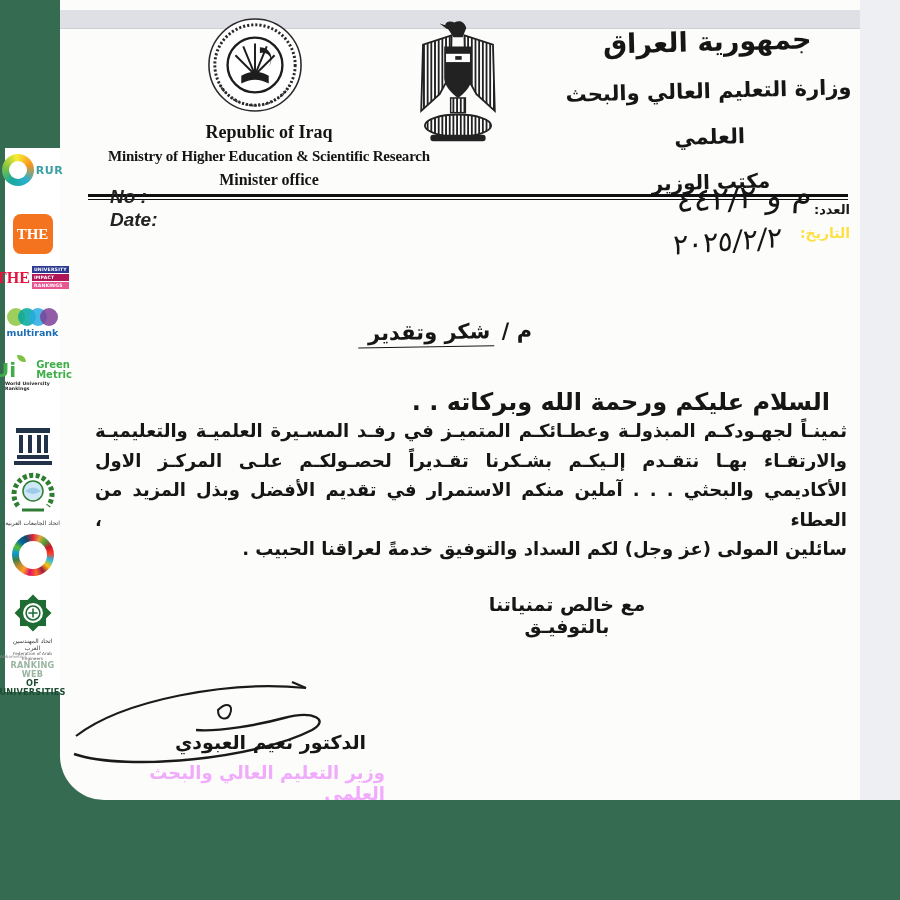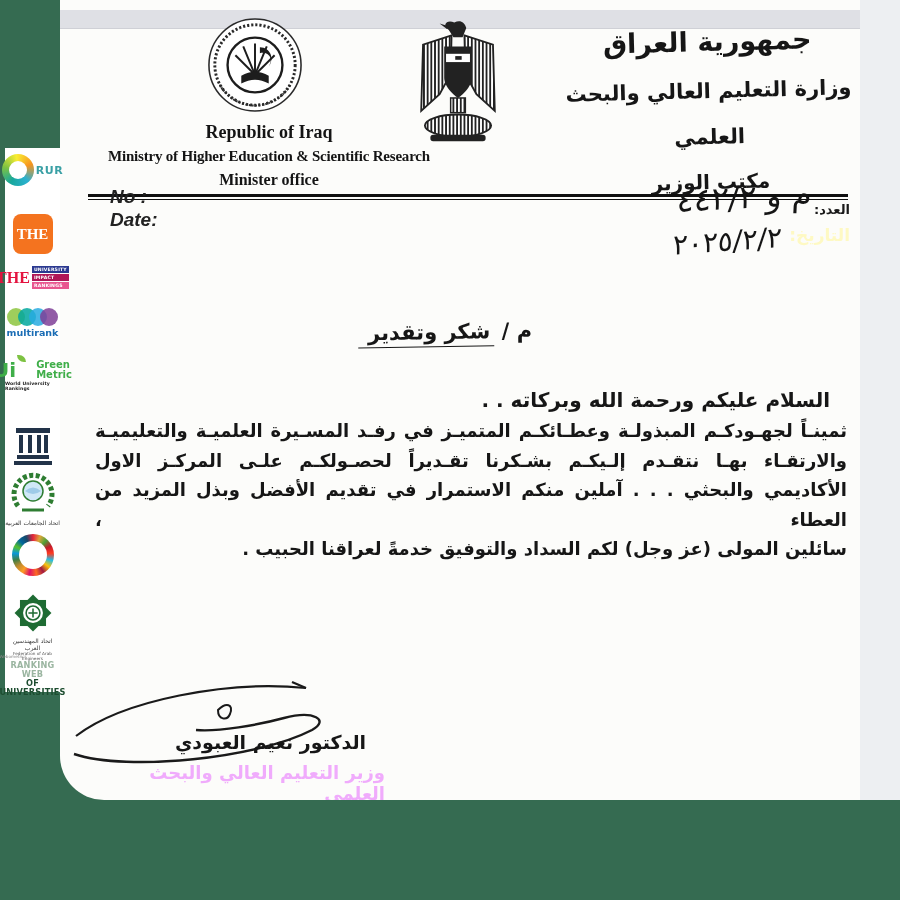--- a/index.html
+++ b/index.html
@@ -25,30 +25,30 @@
   .hdr-ar .a1{font-size:27px;font-weight:bold;line-height:52px;}
   .hdr-ar .a2{font-size:21px;font-weight:bold;line-height:46px;}
   .hdr-ar .a3{font-size:20px;font-weight:bold;line-height:44px;}
 
   .divider{position:absolute;left:88px;top:194px;width:760px;}
   .divider .t{border-top:3px solid #101010;}
   .divider .b{margin-top:2px;border-top:1.5px solid #101010;}
 
   .no-date{position:absolute;left:110px;top:185px;font-family:"Liberation Sans",sans-serif;font-style:italic;font-weight:600;font-size:19px;color:#222;line-height:23px;}
   .adad{position:absolute;right:50px;top:202px;direction:rtl;font-size:13px;font-weight:bold;color:#1a1a1a;}
-  .tarikh{position:absolute;right:50px;top:225px;direction:rtl;font-size:17px;font-weight:bold;color:#fef9c3;}
+  .tarikh{position:absolute;right:50px;top:225px;direction:rtl;font-size:14px;font-weight:bold;color:#fde047;}
   .hand{position:absolute;direction:rtl;color:#151515;font-weight:500;}
   .hand-no{left:612px;top:180px;width:200px;font-size:32px;transform:rotate(-3deg) skewX(-6deg);}
   .hand-date{left:582px;top:228px;width:200px;font-size:28px;transform:rotate(-4deg) skewX(-6deg);}
 
   
   .addressee{position:absolute;left:230px;top:276px;width:420px;text-align:center;direction:rtl;font-size:20px;font-weight:bold;color:#161616;}
   .subject{position:absolute;left:330px;top:320px;width:230px;text-align:center;direction:rtl;font-size:21px;font-weight:bold;color:#161616;transform:rotate(-1deg);}
   .subject .u{border-bottom:1.6px solid #161616;padding:0 4px 2px 10px;}
-  .salutation{position:absolute;right:70px;top:388px;width:420px;direction:rtl;font-size:20px;font-weight:bold;color:#161616;}
+  .salutation{position:absolute;right:70px;top:388px;width:420px;direction:rtl;font-size:24px;font-weight:bold;color:#161616;}
   .body-par{position:absolute;left:95px;top:416px;width:752px;direction:rtl;font-size:18px;font-weight:bold;color:#161616;}
   .jline{line-height:29.5px;text-align:justify;text-align-last:justify;}
   .jline[data-last="true"]{text-align-last:right;}
   .closing{position:absolute;left:452px;top:593px;width:230px;text-align:center;direction:rtl;font-size:19px;font-weight:bold;color:#161616;}
   .sig{position:absolute;left:68px;top:658px;}
   .signer-name{position:absolute;left:173px;top:731px;width:195px;text-align:center;direction:rtl;font-size:19px;font-weight:bold;color:#161616;}
   .signer-title{position:absolute;left:130px;top:762px;width:255px;text-align:right;direction:rtl;font-size:18px;font-weight:bold;color:#f0abfc;}
 
   
   .slogo{position:absolute;left:5px;width:55px;display:flex;flex-direction:column;align-items:center;}
@@ -162,20 +162,21 @@
     <span>م /</span>
     <span class="u">شكر وتقدير</span>
   </div>
   <div class="salutation">السلام عليكم ورحمة الله وبركاته . .</div>
   <div class="body-par">
       <div class="jline">ثمينـاً لجهـودكـم المبذولـة وعطـائكـم المتميـز في رفـد المسـيرة العلميـة والتعليميـة</div>
       <div class="jline">والارتقـاء بهـا نتقـدم إلـيكـم بشـكرنا تقـديراً لحصـولكـم علـى المركـز الاول</div>
       <div class="jline">الأكاديمي والبحثي . . . آملين منكم الاستمرار في تقديم الأفضل وبذل المزيد من العطاء ،</div>
       <div class="jline" data-last="true">سائلين المولى (عز وجل) لكم السداد والتوفيق خدمةً لعراقنا الحبيب .</div>
     </div>
+  <div class="closing">مع خالص تمنياتنا بالتوفيـق</div>
 
   <div class="sig">
     <svg width="280" height="115" viewBox="0 0 280 115">
       <path d="M8 78 C55 42 160 22 238 30" fill="none" stroke="#1a1a1a" stroke-width="2.2"></path>
       <path d="M238 30 L224 24" fill="none" stroke="#1a1a1a" stroke-width="2.2"></path>
       <path d="M6 96 C60 114 190 100 244 72 C262 62 246 52 216 60 C190 67 150 74 128 72" fill="none" stroke="#1a1a1a" stroke-width="2.4"></path>
       <path d="M150 52 C158 44 166 46 162 56 C159 63 150 62 150 52 Z" fill="none" stroke="#1a1a1a" stroke-width="2"></path>
     </svg>
   </div>
   <div class="signer-name">الدكتور نعيم العبودي</div>

